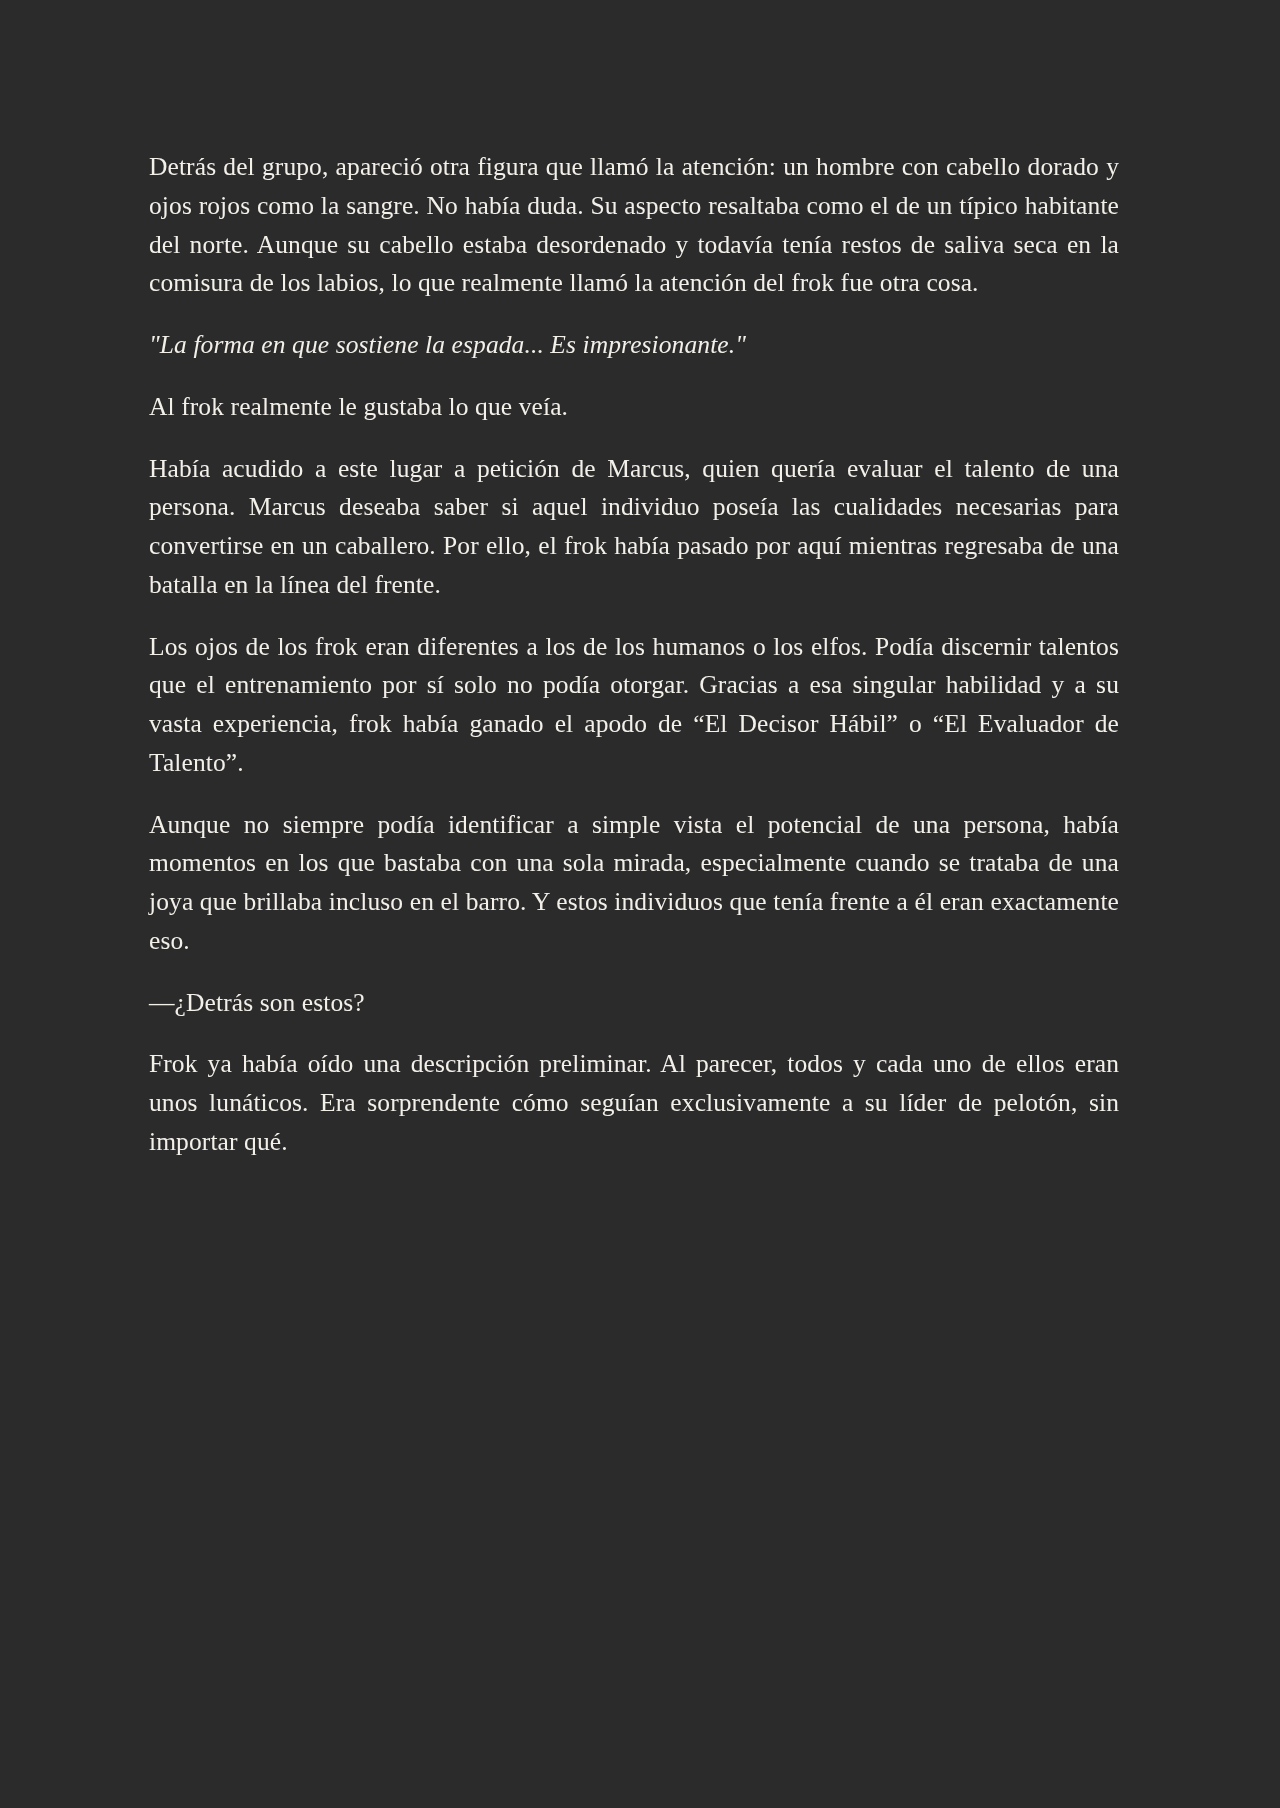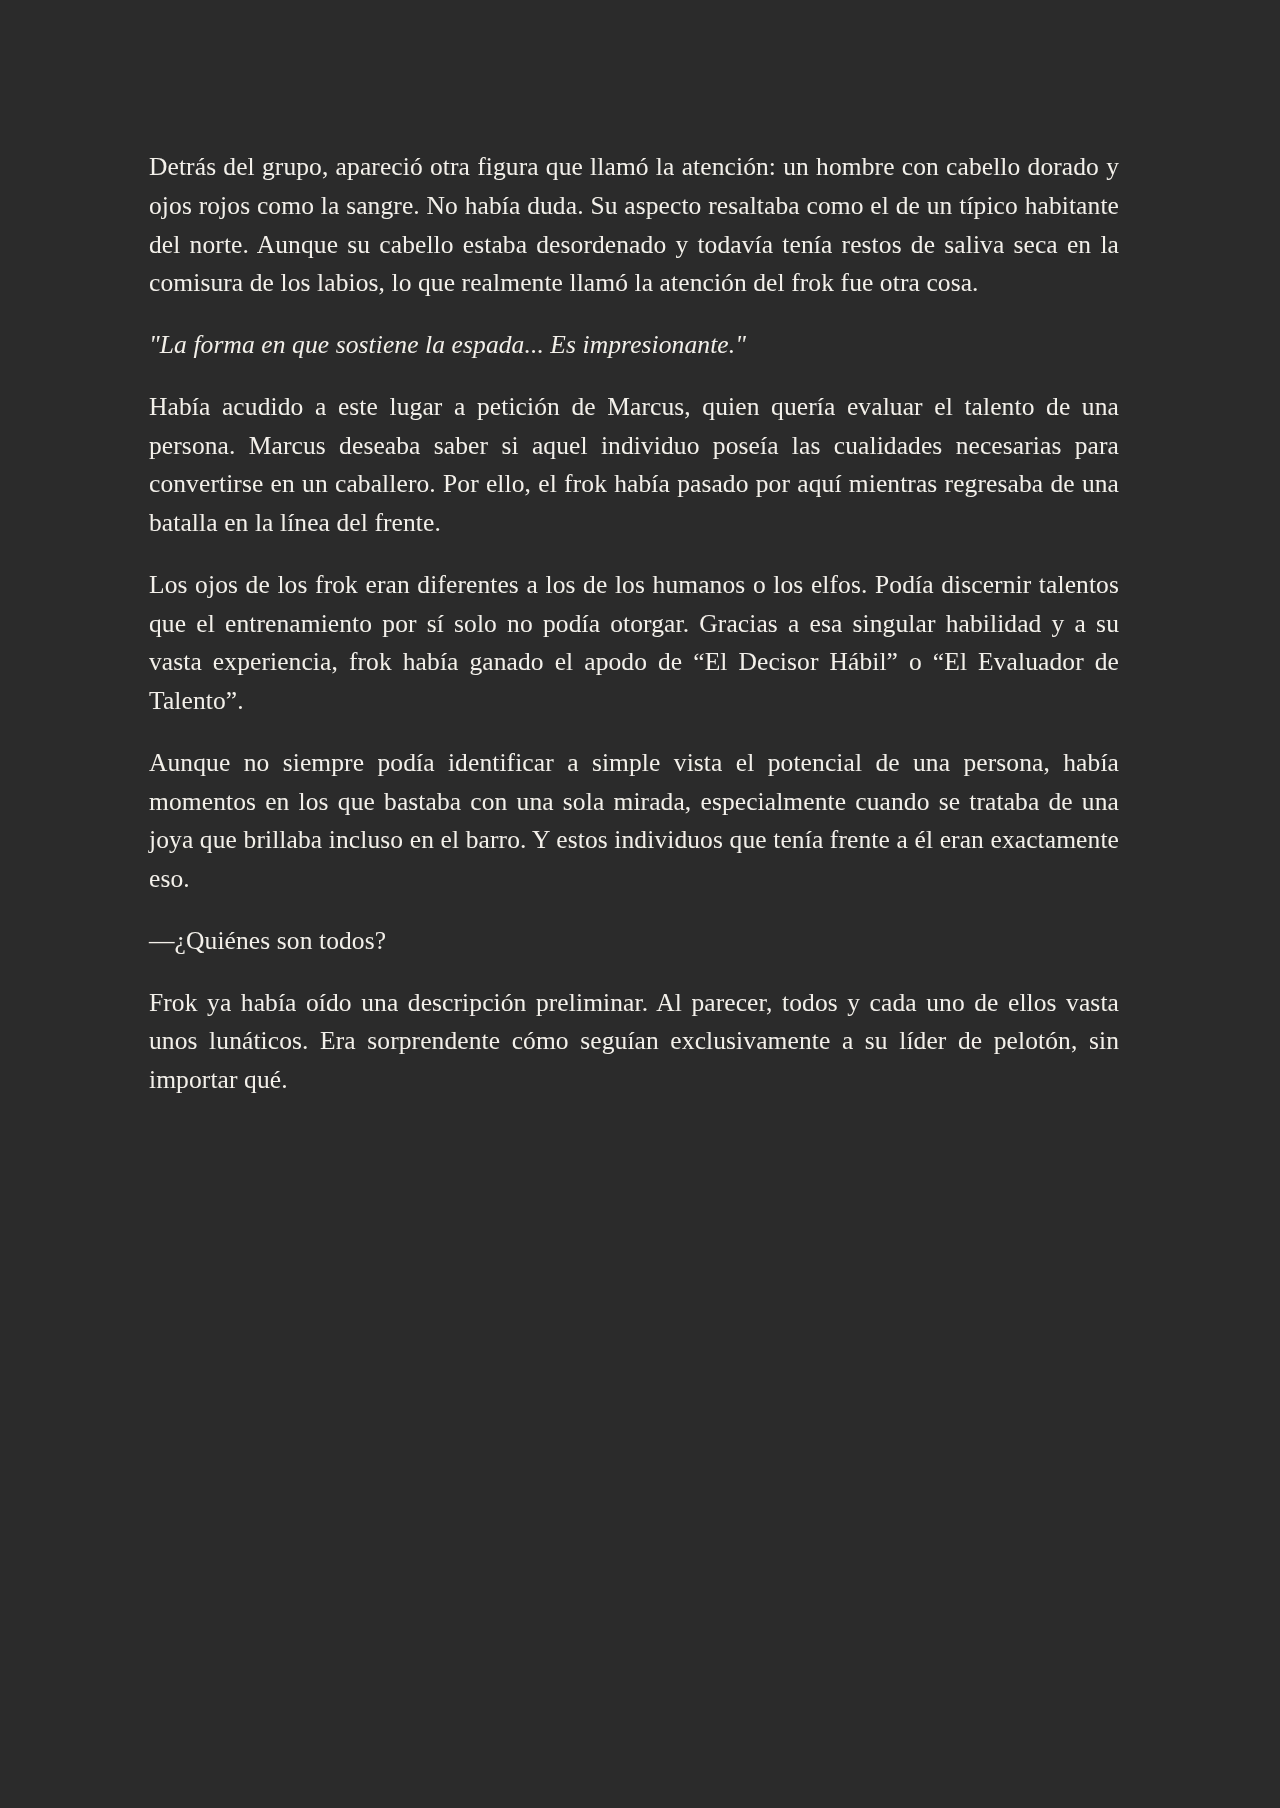--- a/index.html
+++ b/index.html
@@ -45,20 +45,21 @@
   }
 </style>
 </head>
 <body>
 
 <div class="page">
   <div class="content">
 
     <p class="para">Detrás del grupo, apareció otra figura que llamó la atención: un hombre con cabello dorado y ojos rojos como la sangre. No había duda. Su aspecto resaltaba como el de un típico habitante del norte. Aunque su cabello estaba desordenado y todavía tenía restos de saliva seca en la comisura de los labios, lo que realmente llamó la atención del frok fue otra cosa.</p>
     <p class="para italic">"La forma en que sostiene la espada... Es impresionante."</p>
+    <p class="para">Al frok realmente le gustaba lo que veía.</p>
     <p class="para">Había acudido a este lugar a petición de Marcus, quien quería evaluar el talento de una persona. Marcus deseaba saber si aquel individuo poseía las cualidades necesarias para convertirse en un caballero. Por ello, el frok había pasado por aquí mientras regresaba de una batalla en la línea del frente.</p>
     <p class="para">Los ojos de los frok eran diferentes a los de los humanos o los elfos. Podía discernir talentos que el entrenamiento por sí solo no podía otorgar. Gracias a esa singular habilidad y a su vasta experiencia, frok había ganado el apodo de “El Decisor Hábil” o “El Evaluador de Talento”.</p>
     <p class="para">Aunque no siempre podía identificar a simple vista el potencial de una persona, había momentos en los que bastaba con una sola mirada, especialmente cuando se trataba de una joya que brillaba incluso en el barro. Y estos individuos que tenía frente a él eran exactamente eso.</p>
-    <p class="para dialogue">—¿Quiénes son todos?</p>
-    <p class="para">Frok ya había oído una descripción preliminar. Al parecer, todos y cada uno de ellos vasta unos lunáticos. Era sorprendente cómo seguían exclusivamente a su líder de pelotón, sin importar qué.</p>
+    <p class="para dialogue">—¿Detrás son estos?</p>
+    <p class="para">Frok ya había oído una descripción preliminar. Al parecer, todos y cada uno de ellos eran unos lunáticos. Era sorprendente cómo seguían exclusivamente a su líder de pelotón, sin importar qué.</p>
 
   </div>
 </div>
 
 </body></html>

